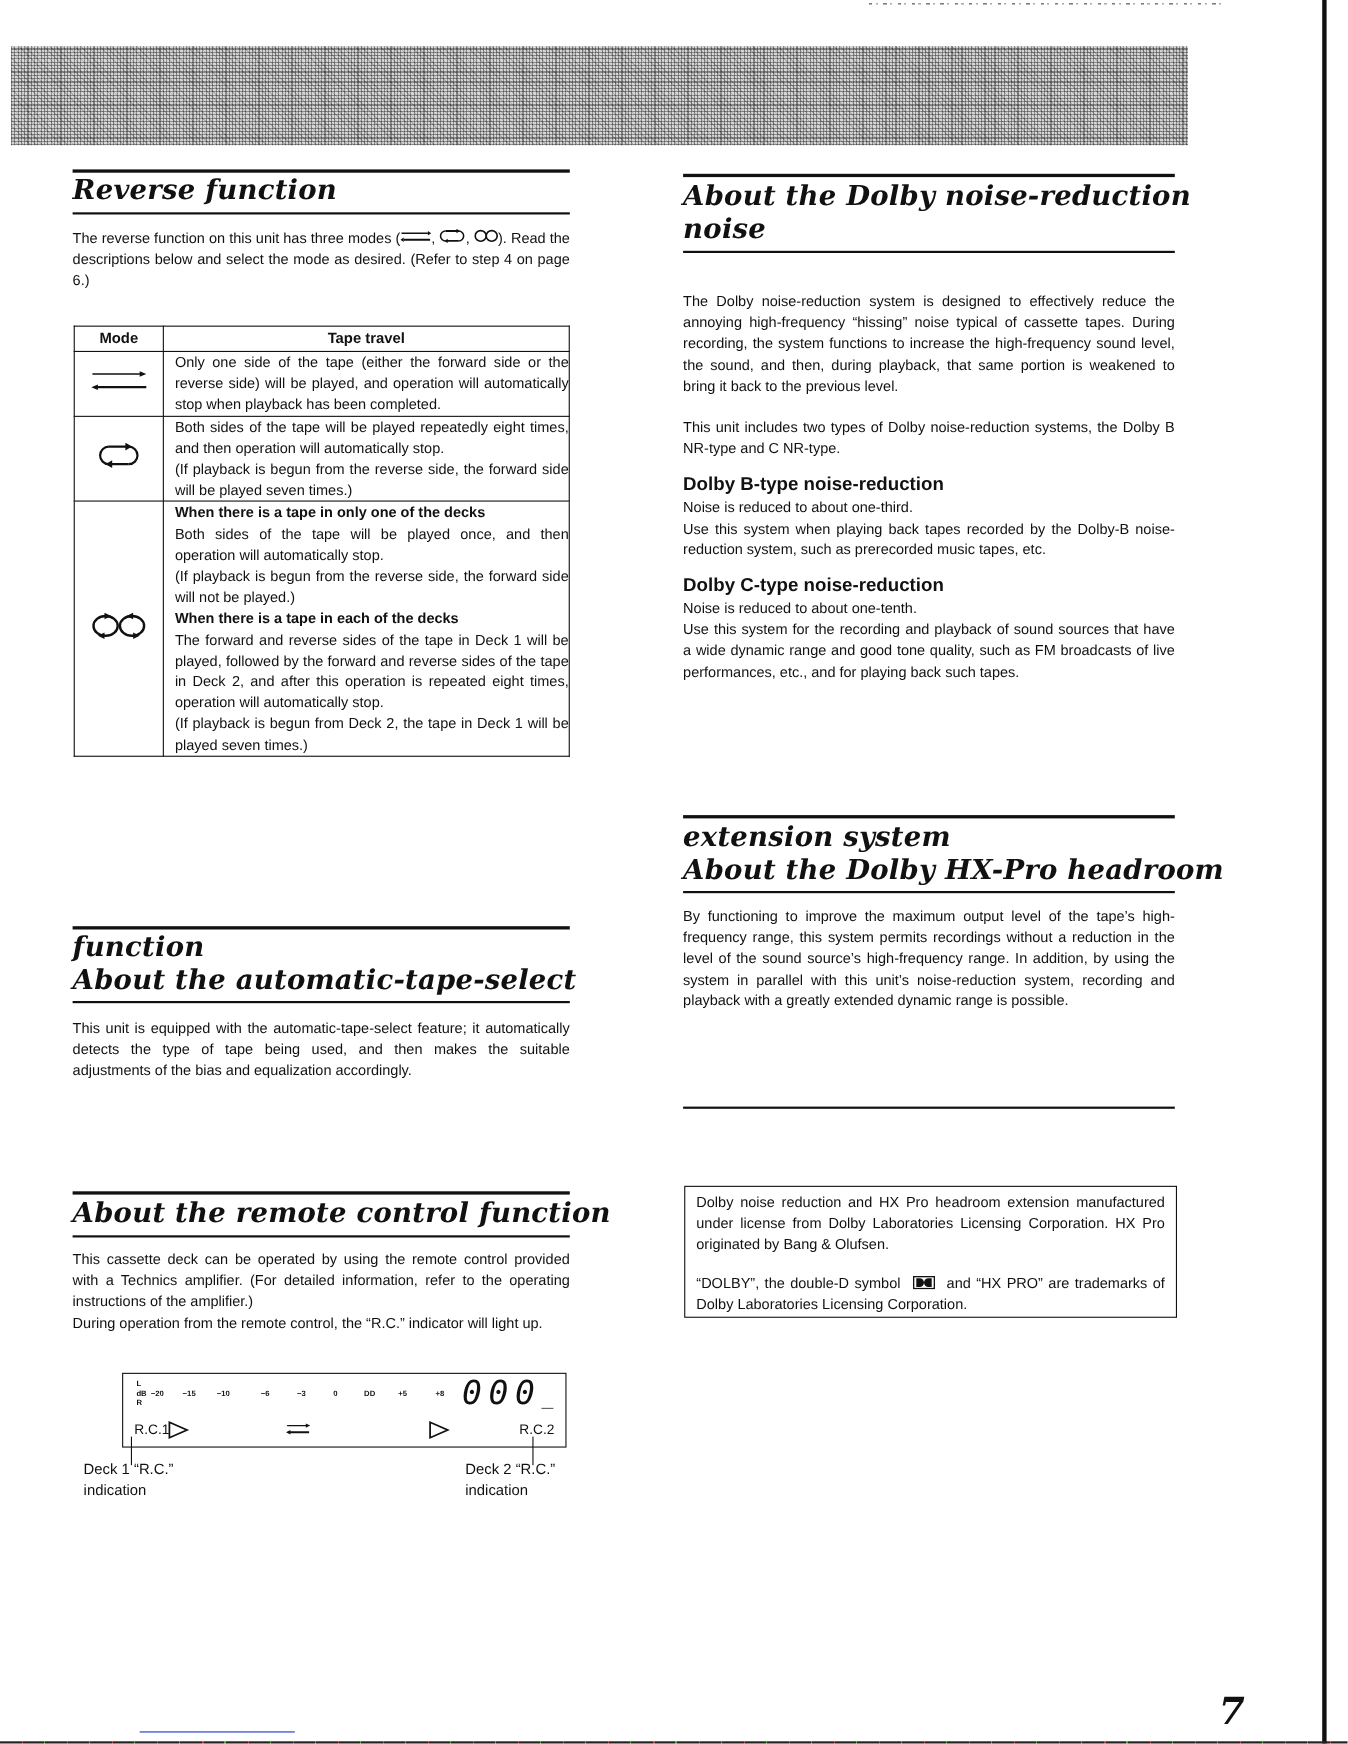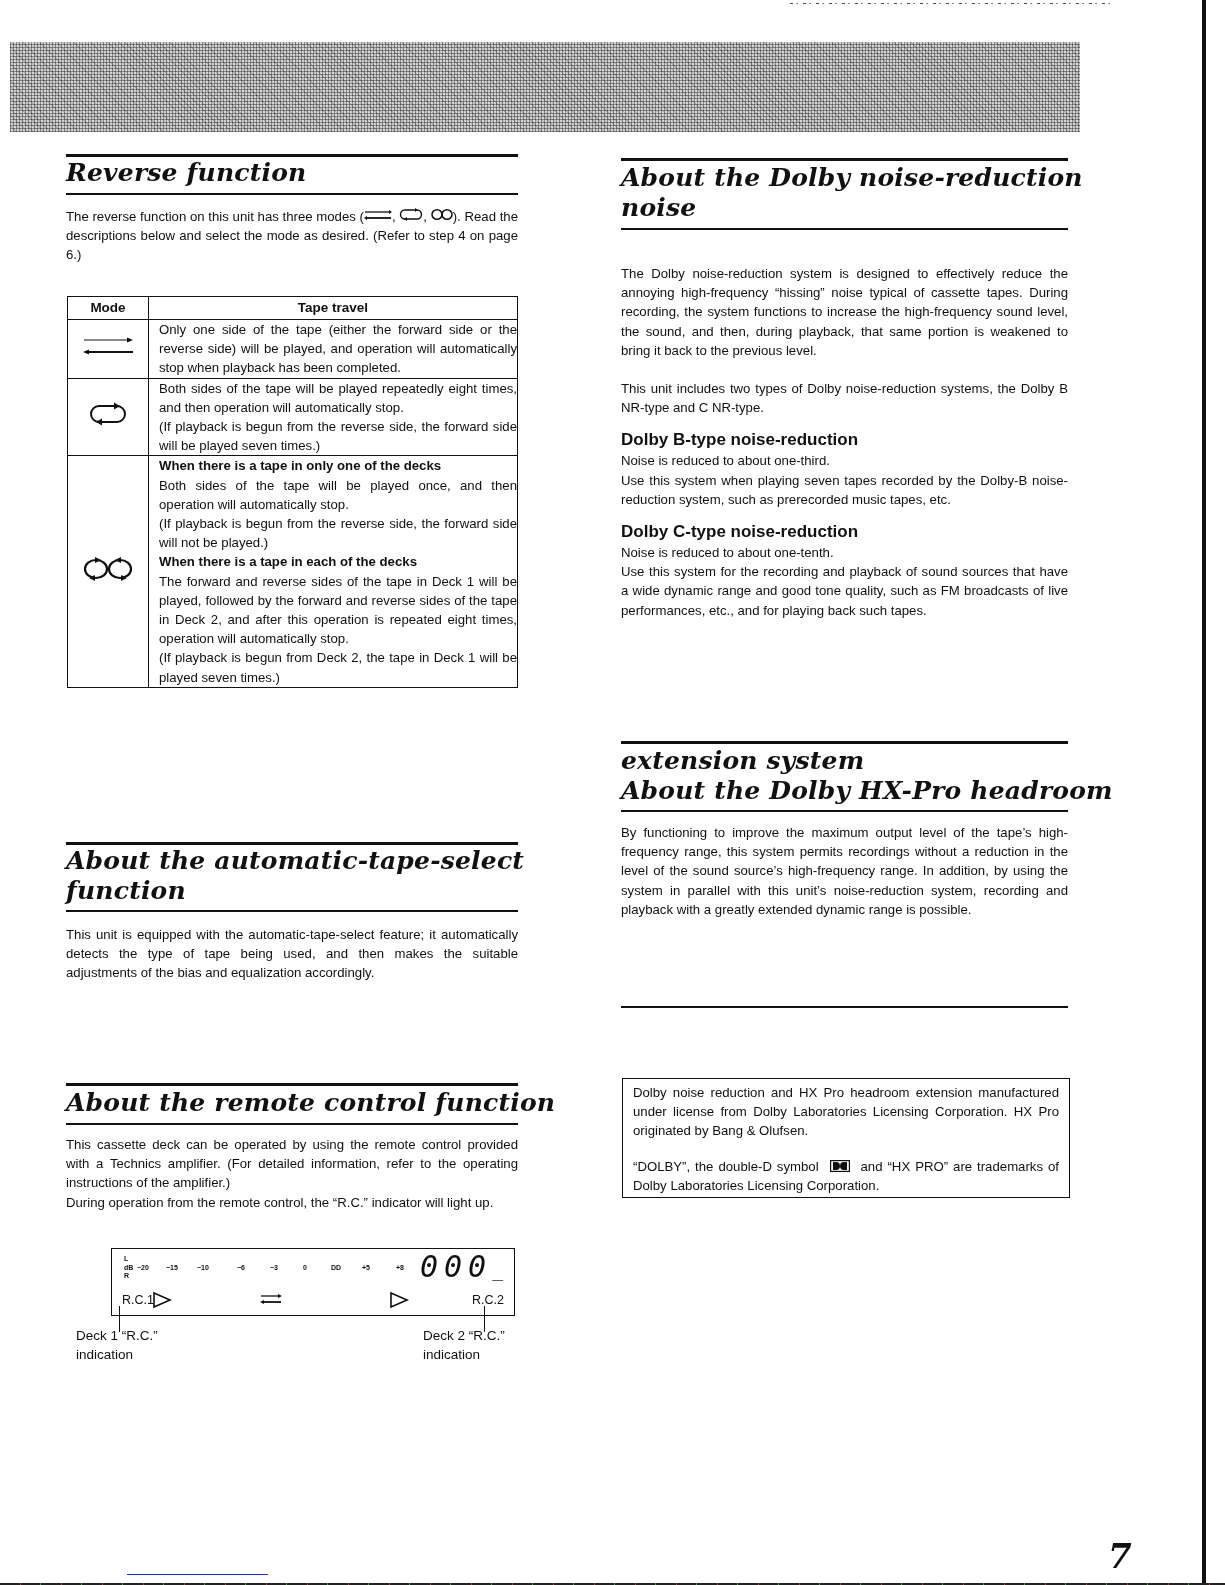--- a/index.html
+++ b/index.html
@@ -113,22 +113,22 @@
         <div>(If playback is begun from Deck 2, the tape in Deck 1 will be played seven times.)</div>
       </td>
     </tr>
   </tbody>
     </table>
 </section>
 
 <section>
   <div class="abs rule-thick" style="left:66px;top:842px;width:452px;"></div>
   <div class="abs h-serif" style="left:66px;top:846px;">
+    <div>function</div>
     <div>About the automatic-tape-select</div>
-    <div>function</div>
   </div>
   <div class="abs rule-thin" style="left:66px;top:910px;width:452px;"></div>
   <div class="abs body-text" style="left:66px;top:925px;width:452px;">This unit is equipped with the automatic-tape-select feature; it automatically detects the type of tape being used, and then makes the suitable adjustments of the bias and equalization accordingly.</div>
 </section>
 
 <section>
   <div class="abs rule-thick" style="left:66px;top:1083px;width:452px;"></div>
   <div class="abs h-serif" style="left:66px;top:1088px;">About the remote control function</div>
   <div class="abs rule-thin" style="left:66px;top:1123px;width:452px;"></div>
   <div class="abs body-text" style="left:66px;top:1135px;width:452px;">
@@ -182,21 +182,21 @@
   <div class="abs h-serif" style="left:621px;top:163px;">
     <div>About the Dolby noise-reduction</div>
     <div>noise</div>
   </div>
   <div class="abs rule-thin" style="left:621px;top:228px;width:447px;"></div>
   <div class="abs body-text" style="left:621px;top:243px;width:447px;margin-top:21px;">
     <div>The Dolby noise-reduction system is designed to effectively reduce the annoying high-frequency “hissing” noise typical of cassette tapes. During recording, the system functions to increase the high-frequency sound level, the sound, and then, during playback, that same portion is weakened to bring it back to the previous level.</div>
     <div style="margin-top:19px;">This unit includes two types of Dolby noise-reduction systems, the Dolby B NR-type and C NR-type.</div>
     <div class="sub-h" style="margin-top:12px;">Dolby B-type noise-reduction</div>
     <div>Noise is reduced to about one-third.</div>
-    <div>Use this system when playing seven tapes recorded by the Dolby-B noise-reduction system, such as prerecorded music tapes, etc.</div>
+    <div>Use this system when playing back tapes recorded by the Dolby-B noise-reduction system, such as prerecorded music tapes, etc.</div>
     <div class="sub-h" style="margin-top:12px;">Dolby C-type noise-reduction</div>
     <div>Noise is reduced to about one-tenth.</div>
     <div>Use this system for the recording and playback of sound sources that have a wide dynamic range and good tone quality, such as FM broadcasts of live performances, etc., and for playing back such tapes.</div>
   </div>
 </section>
 
 <section>
   <div class="abs rule-thick" style="left:621px;top:741px;width:447px;"></div>
   <div class="abs h-serif" style="left:621px;top:746px;">
     <div>extension system</div>

